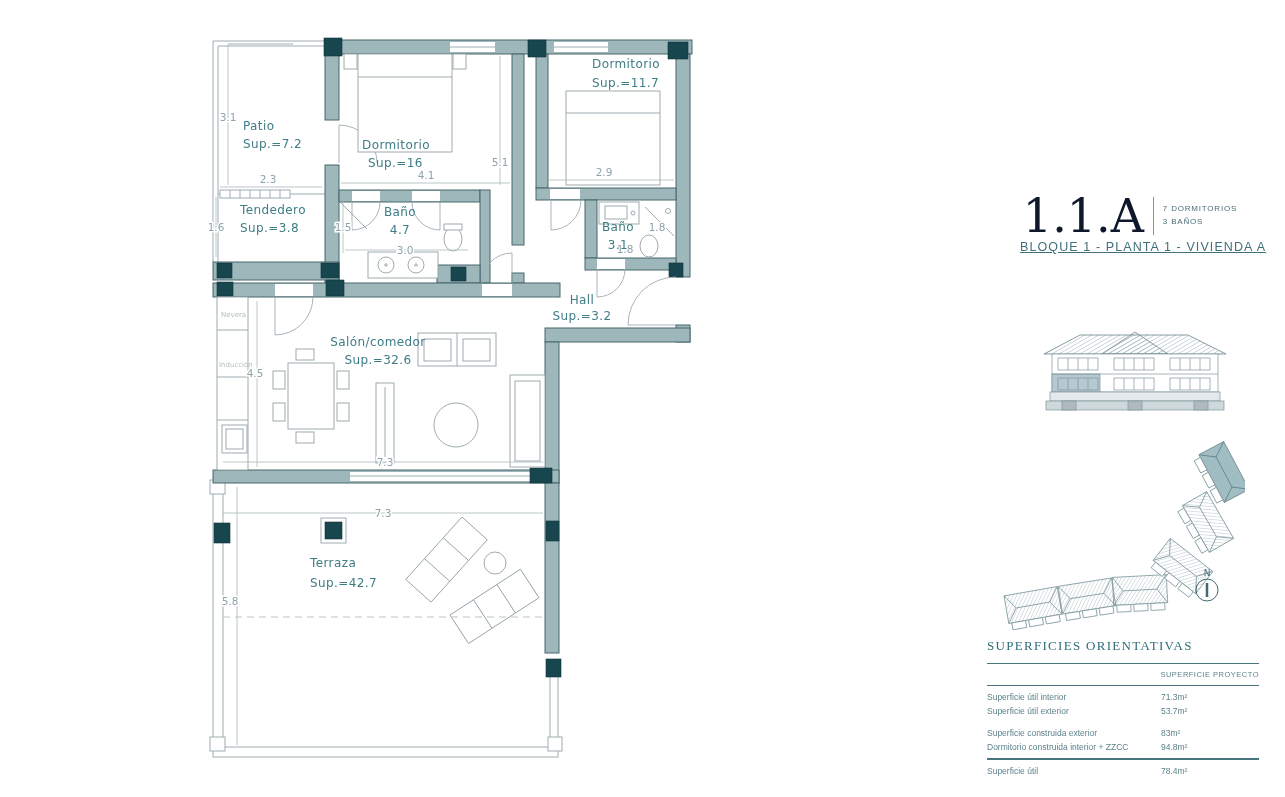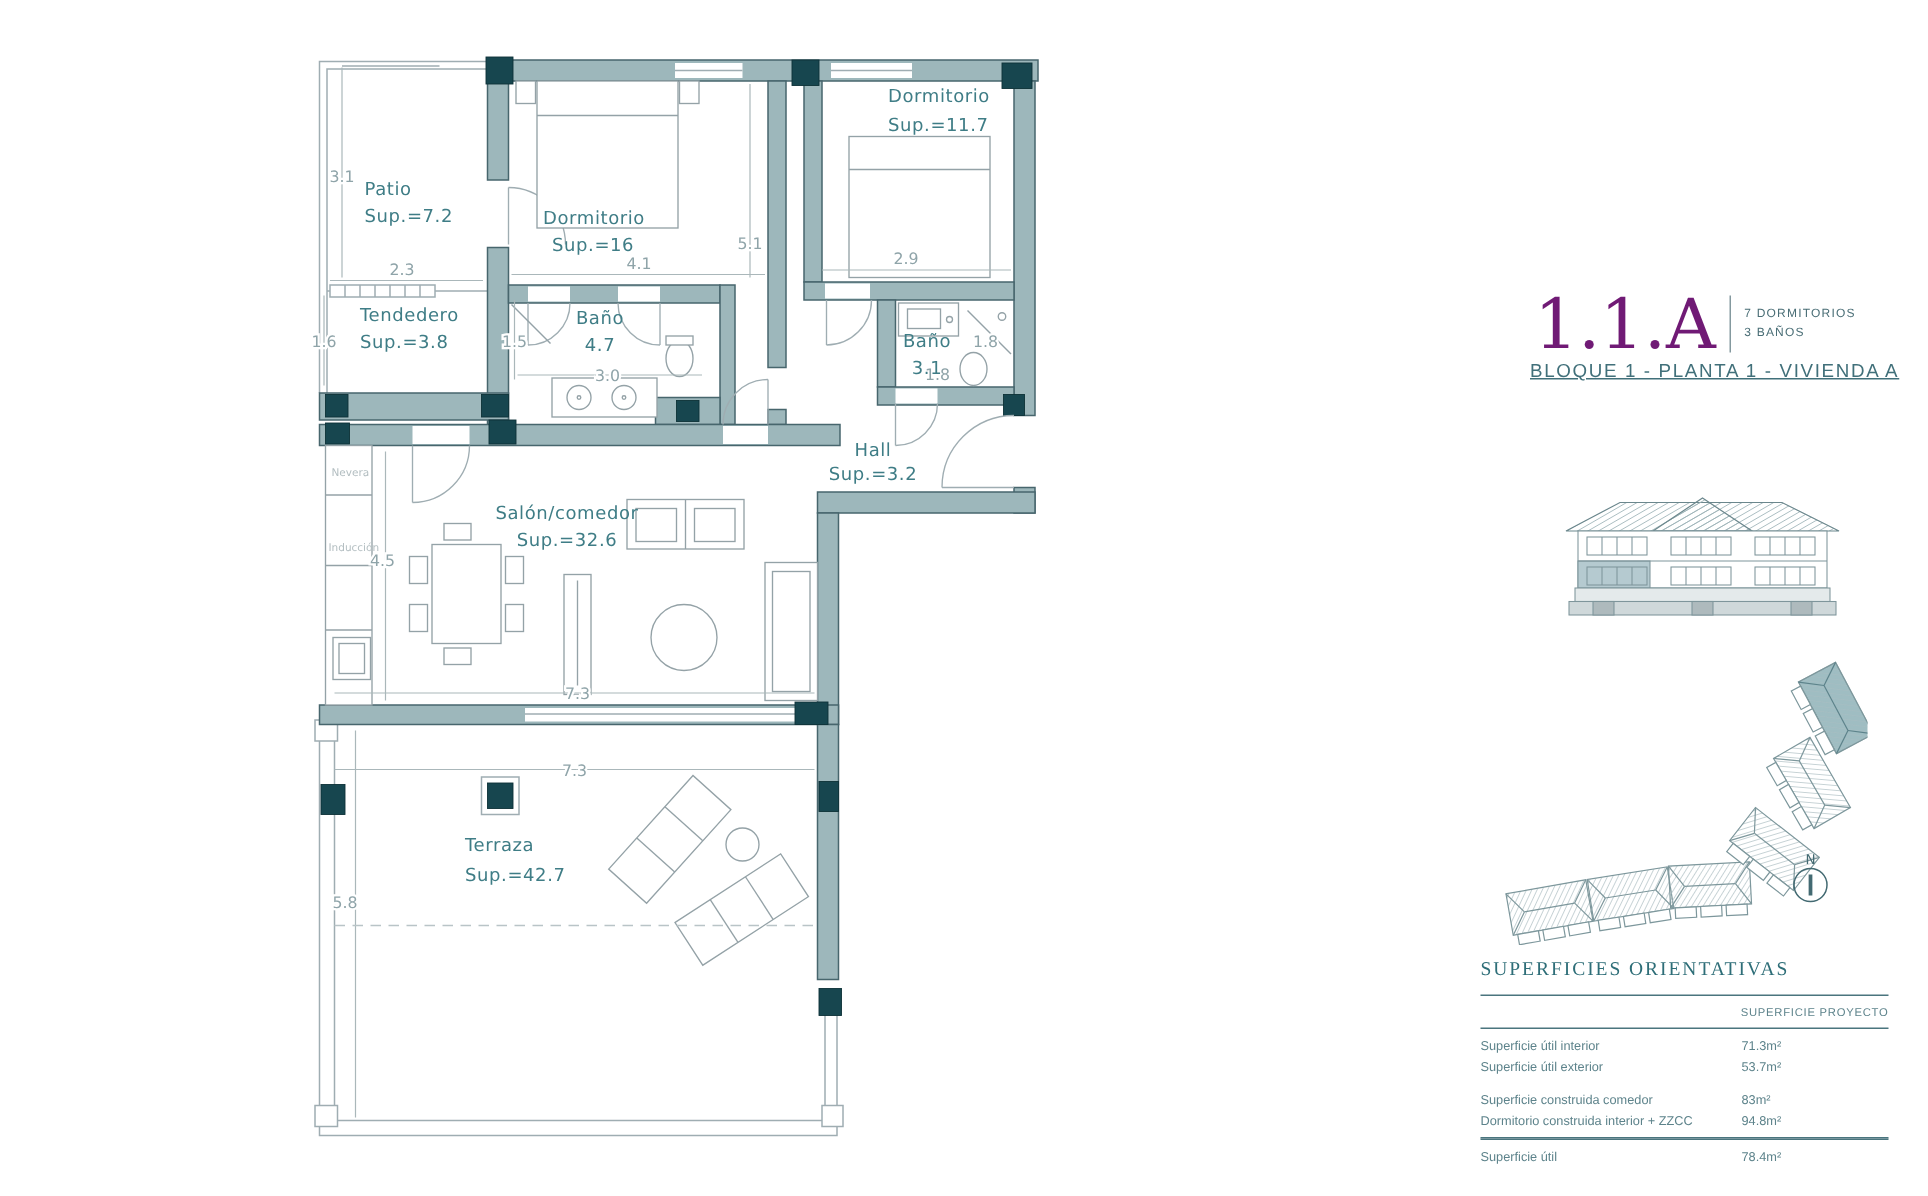--- a/index.html
+++ b/index.html
@@ -12,21 +12,21 @@
 
   
   text{font-family:"DejaVu Sans",sans-serif;}
   .room{fill:#3f7d86;font-size:12px;letter-spacing:.4px;}
   .dim{fill:#8fa4a9;font-size:10.5px;paint-order:stroke;stroke:#ffffff;stroke-width:3px;}
   .klabel{fill:#b3bec1;font-size:7px;}
 
   
   .title-block{position:absolute;left:1020px;top:193px;width:220px;}
   .tb-row{display:flex;align-items:center;justify-content:center;}
-  .tb-unit{font-family:"DejaVu Serif",serif;font-size:46px;line-height:1;color:#701a75;}
+  .tb-unit{font-family:"DejaVu Serif",serif;font-size:46px;line-height:1;color:#0f172a;}
   .tb-div{width:1px;height:38px;background:#84999f;margin:0 9px;}
   .tb-feats{font-size:8px;letter-spacing:.8px;color:#4a6e76;line-height:1.6;}
   .tb-sub{font-size:12.5px;letter-spacing:1.1px;color:#41707a;text-align:center;margin-top:1px;white-space:nowrap;text-decoration:underline;}
 
   
   .surfaces{position:absolute;left:987px;top:638px;width:272px;color:#5d838b;}
   .s-title{font-size:13px;letter-spacing:1.3px;color:#2e6e78;margin-bottom:9px;font-family:Liberation Serif, serif;}
   .s-rule{border-top:1px solid #4a757e;}
   .s-colhead{text-align:right;font-size:7.5px;letter-spacing:.5px;padding:6px 0;}
   .s-grp{padding:5px 0 4px 0;}
@@ -413,21 +413,21 @@
         <span class="s-lab">Superficie útil interior</span>
         <span class="s-val">71.3m²</span>
       </div>
       <div class="s-row">
         <span class="s-lab">Superficie útil exterior</span>
         <span class="s-val">53.7m²</span>
       </div>
     </div>
     <div class="s-grp">
       <div class="s-row">
-        <span class="s-lab">Superficie construida comedor</span>
+        <span class="s-lab">Superficie construida exterior</span>
         <span class="s-val">83m²</span>
       </div>
       <div class="s-row">
         <span class="s-lab">Dormitorio construida interior + ZZCC</span>
         <span class="s-val">94.8m²</span>
       </div>
     </div>
     <div class="s-rule"></div>
     <div class="s-rule"></div>
     <div class="s-grp">

